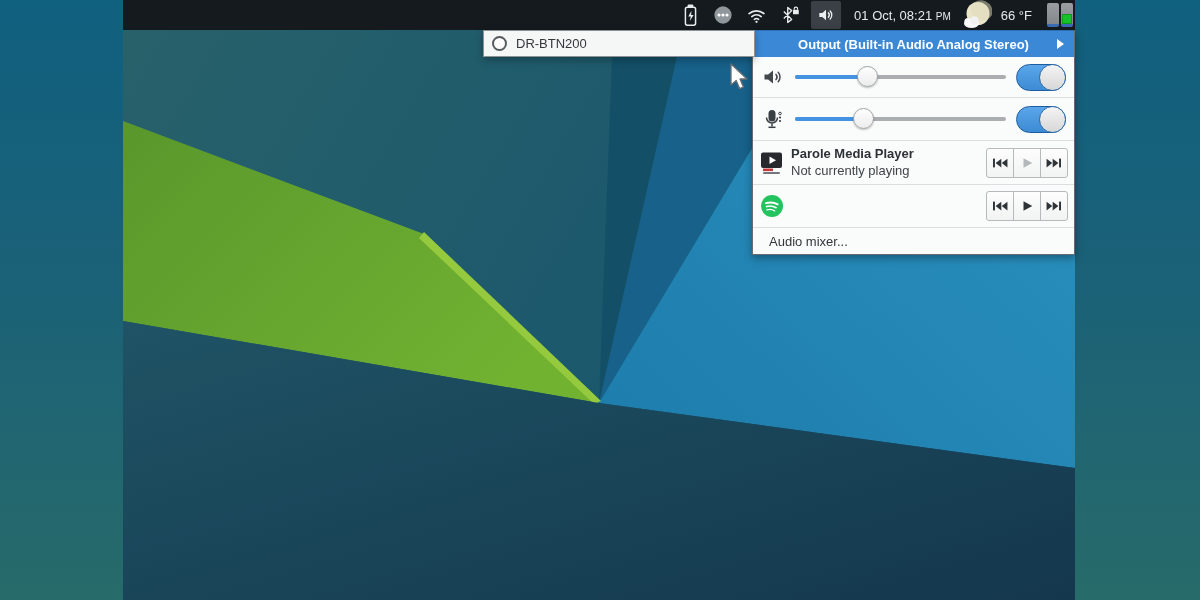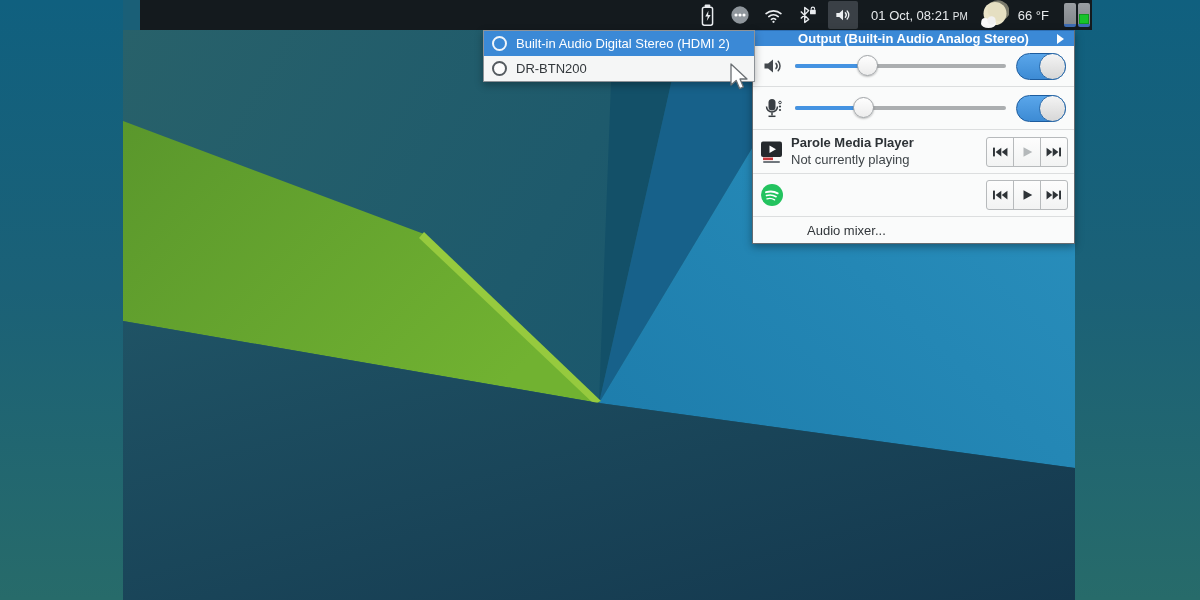--- a/index.html
+++ b/index.html
@@ -11,40 +11,40 @@
   .letterbox { position:absolute; top:0; height:600px;
                background:linear-gradient(180deg,#10607f 0%,#1b6177 48%,#276b6a 100%); }
   .letterbox.left  { left:0; width:123px; }
   .letterbox.right { left:1075px; width:125px; }
 
   
   .screen { position:absolute; left:123px; top:0; width:952px; height:600px; }
   .wallpaper { position:absolute; left:0; top:30px; width:952px; height:570px; }
 
   
-  .panel { position:absolute; left:17px; top:0; width:952px; height:30px;
+  .panel { position:absolute; left:0; top:0; width:952px; height:30px;
            background:#141a1e; display:flex; align-items:center;
            justify-content:flex-end; padding-right:2px; gap:11px; }
   .panel .tray-icon { width:22px; height:24px; display:flex; align-items:center; justify-content:center; }
   .panel .vol-btn { width:30px; height:28px; background:#3a4046; border-radius:2px;
                     display:flex; align-items:center; justify-content:center; }
   .clock { color:#e7eaec; font-size:13px; white-space:nowrap; margin-left:2px; }
   .clock .meridiem { font-size:10px; }
   .weather { display:flex; align-items:center; gap:9px; color:#e7eaec; font-size:13px; white-space:nowrap; }
   .pager { display:flex; gap:2px; margin-left:4px; }
   .ws { position:relative; width:12px; height:24px; background:linear-gradient(180deg,#9a9ea2,#84888c);
         border-radius:2px; border-bottom:3px solid #3d6cb4; }
   .ws .win { position:absolute; left:1px; bottom:0px; width:10px; height:10px;
              background:#17c32b; border:1px solid #0f9a1f; }
 
   
   .menu { position:absolute; left:752px; top:30px; width:323px; background:#fafbfb;
           border:1px solid #666c71; border-top:none; box-shadow:0 3px 8px rgba(0,0,0,.35);
           font-size:13px; color:#32373b; }
-  .menu-header { height:16px; display:flex; align-items:center; justify-content:center;
+  .menu-header { height:27px; display:flex; align-items:center; justify-content:center;
                  position:relative; font-weight:bold; }
   .menu-header.active { background:#3b89d6; color:#ffffff; border-top:1px solid #2e6fb4; }
   .menu-header .arrow { position:absolute; right:10px; top:50%; transform:translateY(-50%);
                         width:0; height:0; border-left:7px solid currentColor;
                         border-top:5px solid transparent; border-bottom:5px solid transparent; }
   .slider-row { height:40px; display:flex; align-items:center; padding:0 8px; gap:10px; }
   .slider { position:relative; flex:1; height:22px; }
   .slider .track { position:absolute; left:0; right:0; top:9px; height:4px;
                    background:#abaeb0; border-radius:2px; }
   .slider .fill  { position:absolute; left:0; top:9px; height:4px; background:#4493e2; border-radius:2px; }
@@ -62,21 +62,21 @@
   .player-text { flex:1; line-height:1.25; overflow:hidden; white-space:nowrap; }
   .player-title { font-weight:bold; color:#2d3236; }
   .player-sub { color:#3f4549; }
   .btn-group { display:flex; flex:none; }
   .media-btn { width:28px; height:30px; background:linear-gradient(180deg,#fdfdfd,#f2f3f3);
                border:1px solid #b7babc; display:flex; align-items:center; justify-content:center;
                margin-left:-1px; color:#2e3337; }
   .media-btn:first-child { border-radius:3px 0 0 3px; margin-left:0; }
   .media-btn:last-child { border-radius:0 3px 3px 0; }
   .media-btn.disabled { color:#b4b8ba; }
-  .mixer-row { height:26px; display:flex; align-items:center; padding-left:54px; }
+  .mixer-row { height:26px; display:flex; align-items:center; padding-left:16px; }
 
   
   .submenu { position:absolute; left:483px; top:30px; width:272px; background:#f5f6f6;
              border:1px solid #8d9297; box-shadow:0 3px 8px rgba(0,0,0,.3);
              font-size:13px; color:#33383c; }
   .dev-item { height:25px; display:flex; align-items:center; gap:9px; padding-left:8px; }
   .dev-item.highlight { background:#3b89d6; color:#ffffff; }
   .radio { width:15px; height:15px; border-radius:50%; border:2px solid #555b60;
            background:#fdfdfd; flex:none; position:relative; }
   .dev-item.highlight .radio { border-color:#f2f6fa; background:transparent; }
@@ -286,24 +286,20 @@
           </span>
       </span>
     </div>
     <div class="sep"></div>
     <div class="mixer-row">
       <span>Audio mixer...</span>
     </div>
   </div>
 
   <div class="submenu">
-    <div class="dev-item highlight">
-      <span class="radio"></span>
-      <span>Built-in Audio Digital Stereo (HDMI 2)</span>
-    </div>
     <div class="dev-item">
       <span class="radio"></span>
       <span>DR-BTN200</span>
     </div>
   </div>
 
   <svg class="cursor" viewBox="0 0 22 30">
     <path d="M3 2 L3 23 L8.2 18.4 L11.6 26.6 L15.4 25 L12 17 L19 17 Z" fill="#ffffff" stroke="#6a6f73" stroke-width="1.3" stroke-linejoin="round"></path>
   </svg>
 

